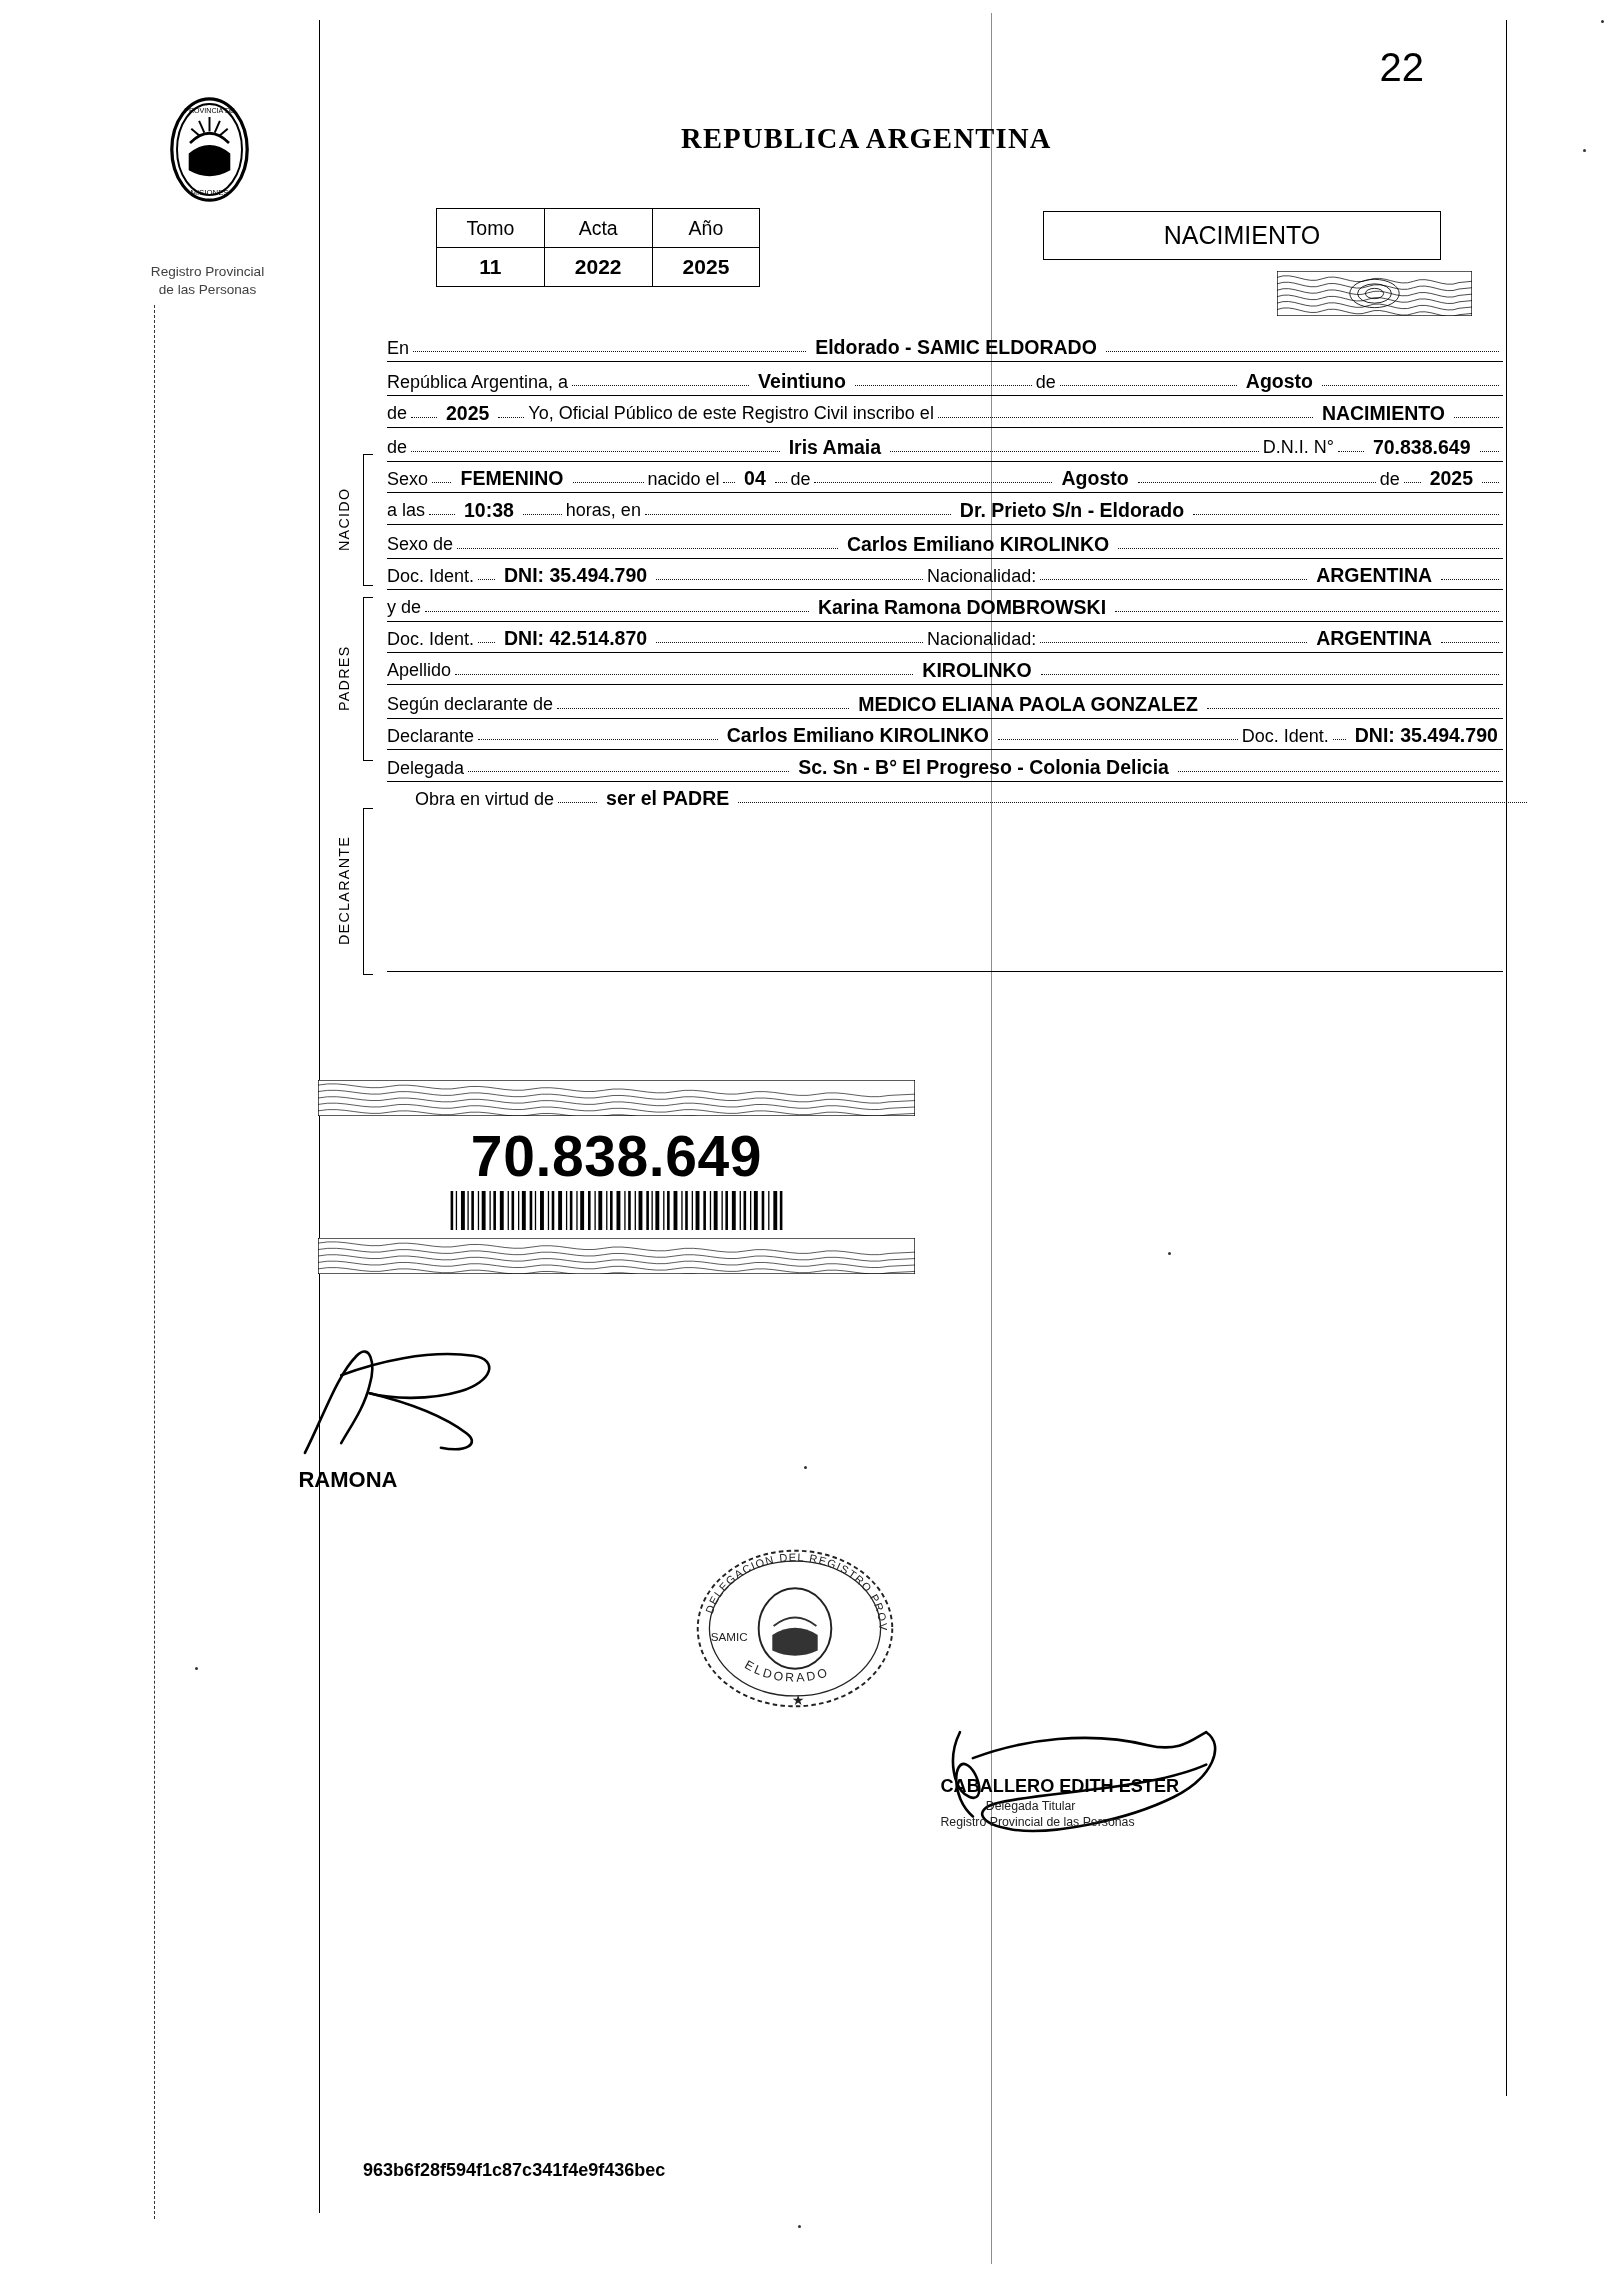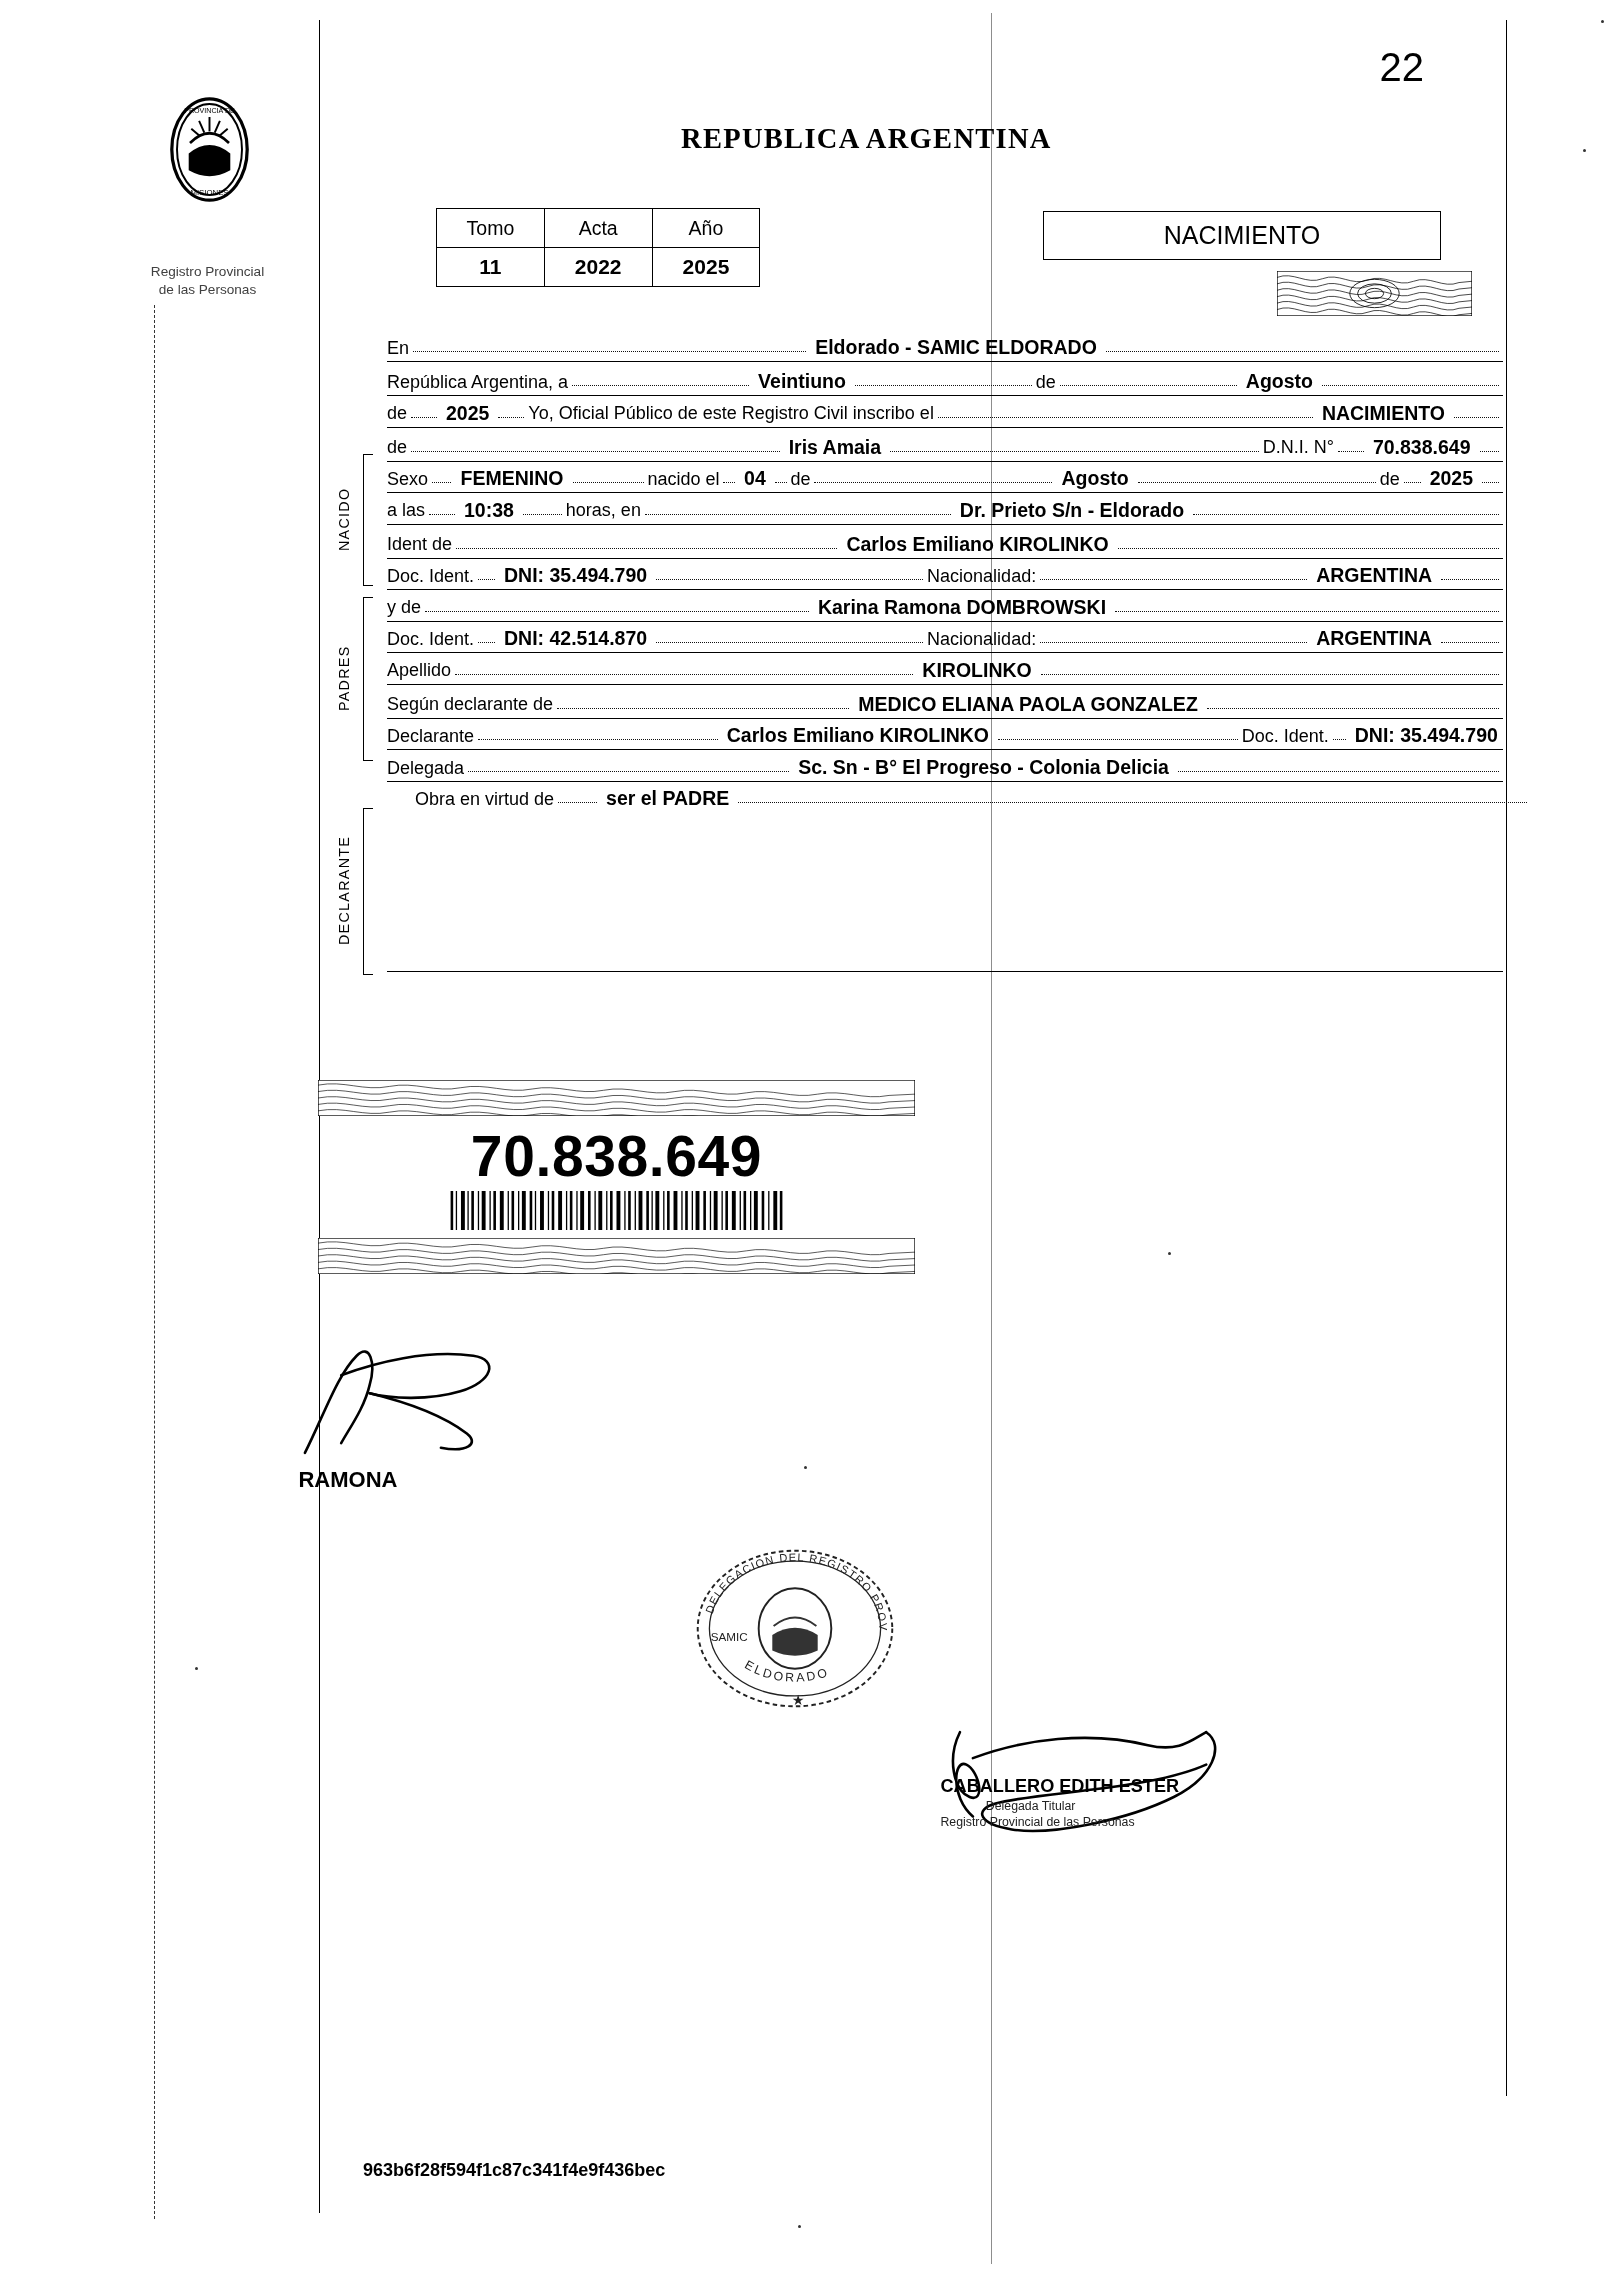--- a/index.html
+++ b/index.html
@@ -369,21 +369,21 @@
         <span class="label">horas, en</span>
         <span class="dots"></span>
         <span class="value">Dr. Prieto S/n - Eldorado</span>
         <span class="dots"></span>
       </div>
       <div class="rule"></div>
     </div>
 
     <div style="position:relative;">
       <div class="fieldrow" style="margin-top:9px;">
-        <span class="label">Ident de</span>
+        <span class="label">Sexo de</span>
         <span class="dots"></span>
         <span class="value">Carlos Emiliano KIROLINKO</span>
         <span class="dots"></span>
       </div>
       <div class="rule"></div>
 
       <div class="fieldrow" style="margin-top:6.5px;">
         <span class="label">Doc. Ident.</span>
         <span class="dots short" style="width:17px;"></span>
         <span class="value">DNI: 35.494.790</span>

